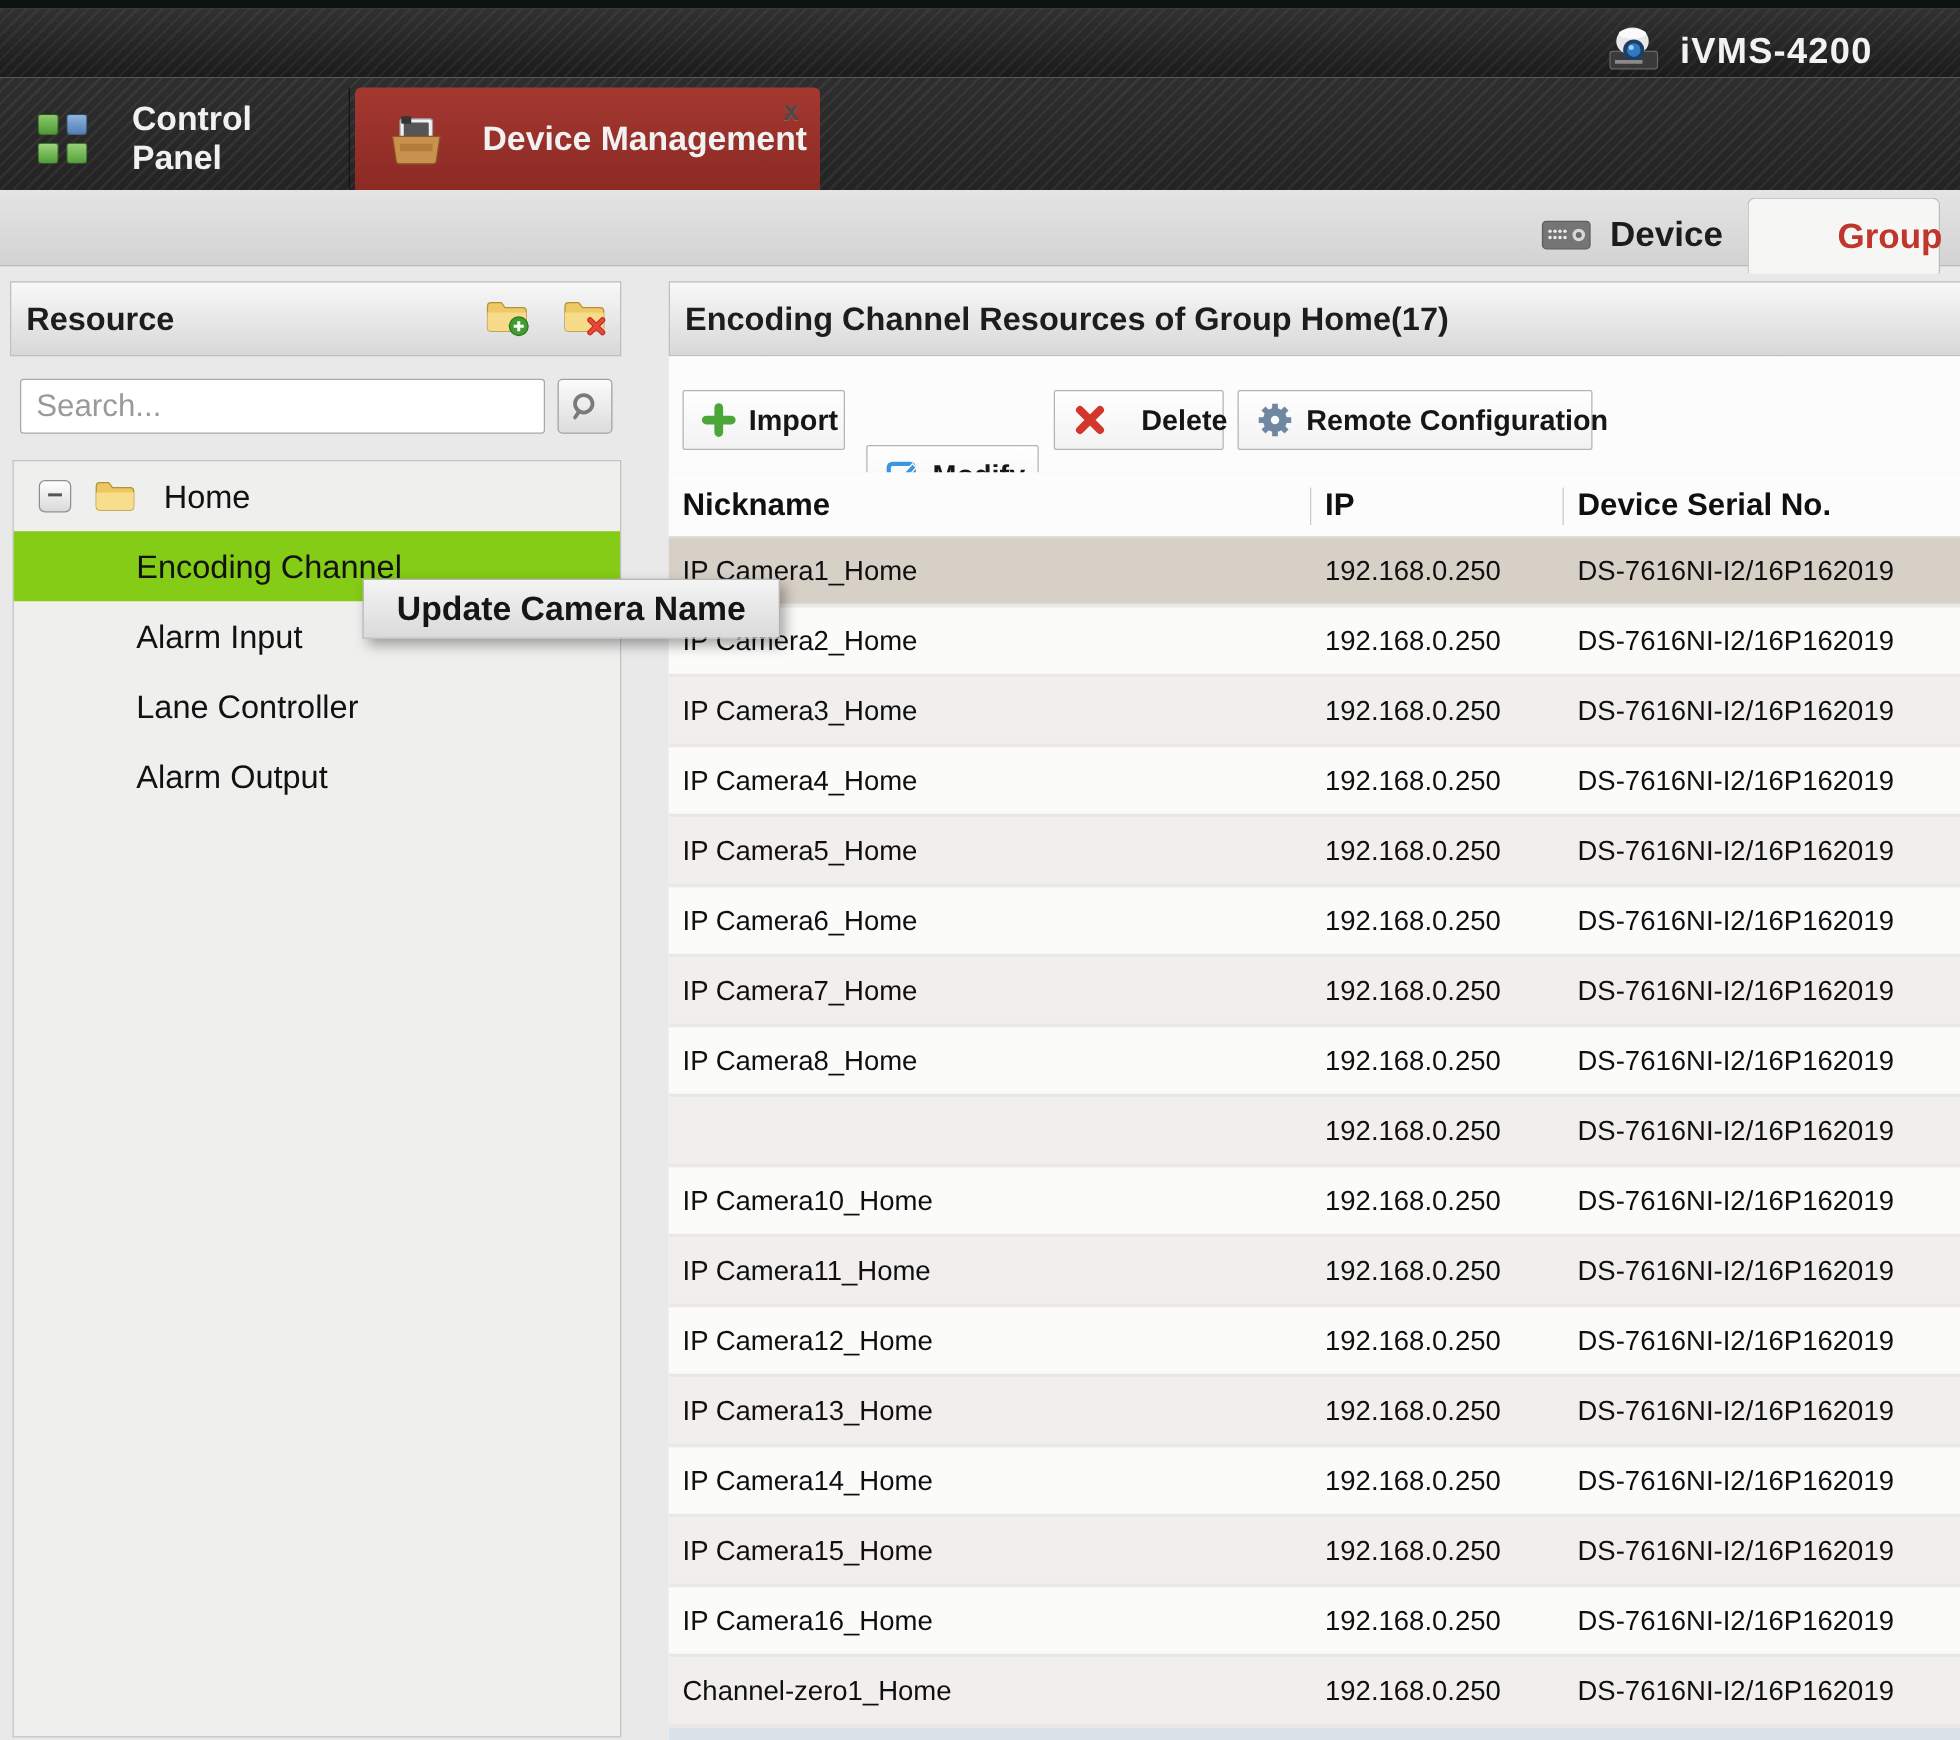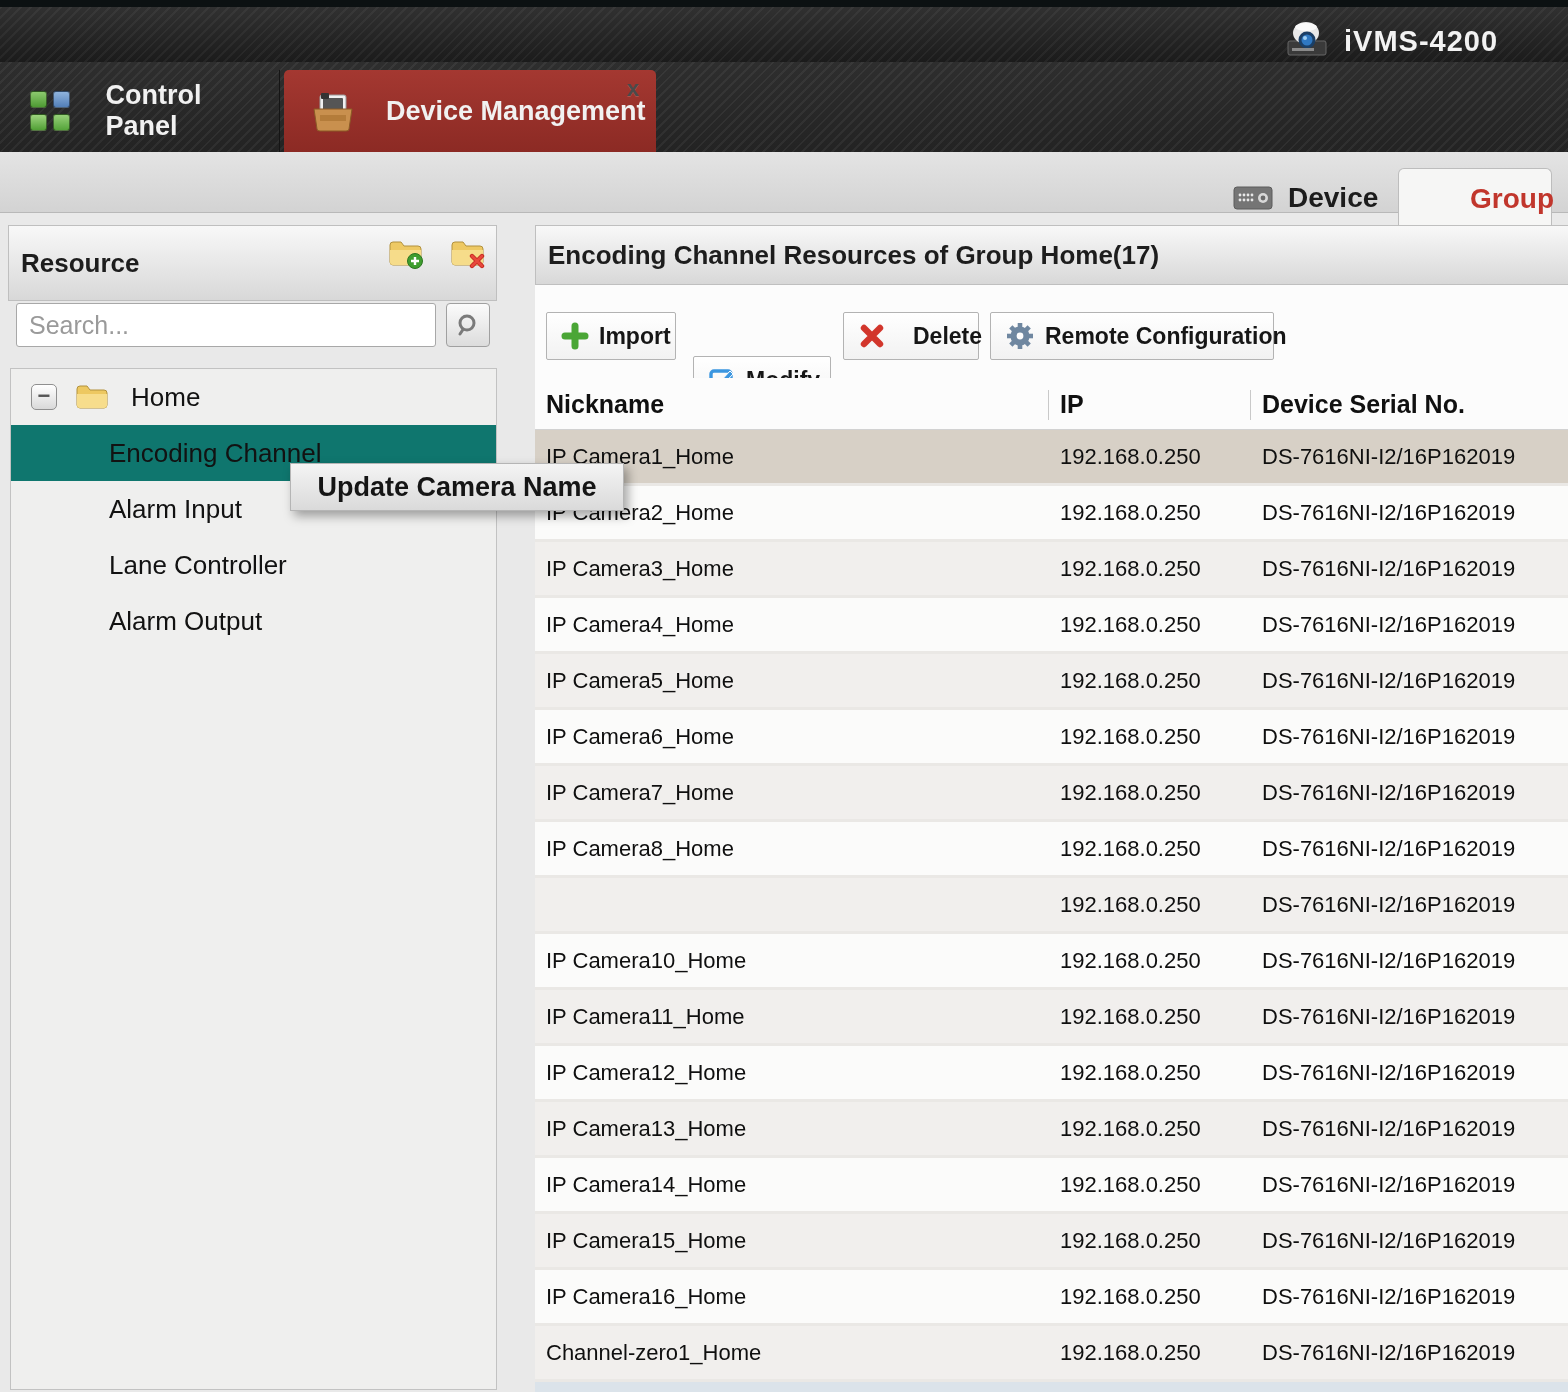--- a/index.html
+++ b/index.html
@@ -57,37 +57,37 @@
     text-shadow:0 1px 0 rgba(255,255,255,.15);
   }
   .toolbox-icon{width:46px;height:44px;margin-left:26px;position:relative;}
 
   
   .subtabbar{
     left:0;top:152px;width:1568px;height:61px;
     background:linear-gradient(#e4e4e4,#d3d3d3);
     border-bottom:1px solid #b8b8b8;box-sizing:border-box;
   }
-  .subtab{top:16px;height:60px;display:flex;align-items:center;}
+  .subtab{top:6px;height:60px;display:flex;align-items:center;}
   .subtab-device{left:1232px;width:160px;}
   .subtab-group{
     left:1398px;width:154px;
     background:#f6f6f5;border:1px solid #bdbdbd;border-bottom:none;
     border-radius:6px 6px 0 0;box-sizing:border-box;height:61px;padding-left:41px;
   }
   .subtab-label{font-size:28px;font-weight:bold;color:#1c1c1c;margin-left:14px;}
   .subtab-group .subtab-label{color:#c1362c;}
 
   
   .panel-header{
     background:linear-gradient(#f8f8f8,#d8d8d8);
     border:1px solid #bfbfbf;box-sizing:border-box;
     display:flex;align-items:center;
   }
-  .left-header{left:8px;top:225px;width:489px;height:76px;align-items:center;}
+  .left-header{left:8px;top:225px;width:489px;height:60px;align-items:center;}
   .right-header{left:535px;top:225px;width:1040px;height:60px;}
   .panel-title{font-size:26px;font-weight:bold;color:#1d1d1d;margin-left:12px;}
 
   .hdr-icon{position:absolute;top:13px;width:36px;height:32px;}
   .add-group-btn{left:388px;}
   .del-group-btn{left:450px;}
 
   
   .search-input{
     left:16px;top:303px;width:420px;height:44px;box-sizing:border-box;
@@ -102,21 +102,21 @@
     background:linear-gradient(#fbfbfb,#dcdcdc);
     display:flex;align-items:center;justify-content:center;
   }
 
   
   .tree-box{
     left:10px;top:368px;width:487px;height:1022px;box-sizing:border-box;
     border:1px solid #c2c2c2;background:#efefee;
   }
   .tree-row{position:relative;height:56px;display:flex;align-items:center;}
-  .tree-row.selected{background:#0f766e;}
+  .tree-row.selected{background:#84cc16;}
   .tree-row .t-label{font-size:26px;color:#121212;}
   .tree-root .t-label{margin-left:22px;font-weight:normal;}
   .tree-child .t-label{margin-left:98px;}
   .expander{
     width:26px;height:26px;margin-left:20px;box-sizing:border-box;
     border:1px solid #8f8f8f;border-radius:5px;
     background:linear-gradient(#ffffff,#d9d9d9);
     color:#555;font-size:22px;line-height:22px;text-align:center;font-weight:bold;
   }
   .tree-folder{width:34px;height:28px;margin-left:18px;}

